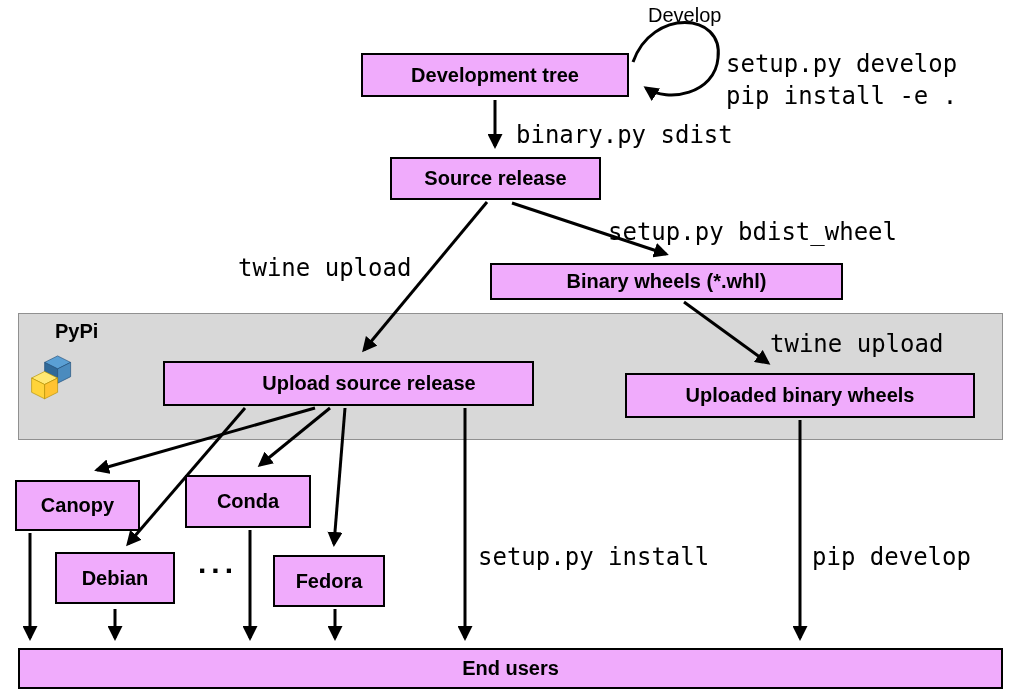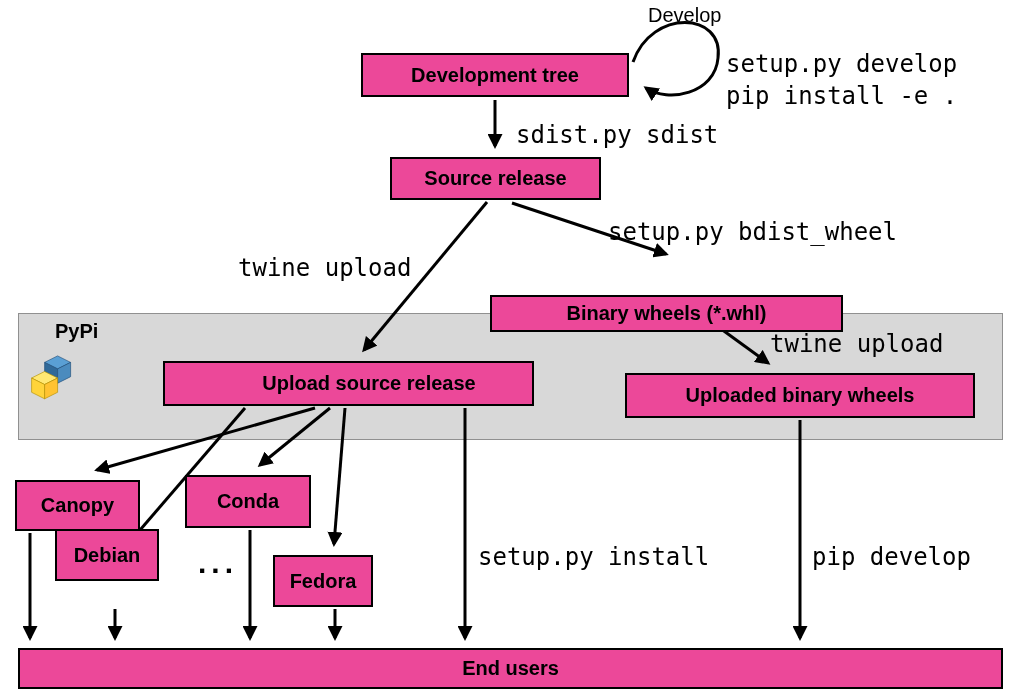--- a/index.html
+++ b/index.html
@@ -20,21 +20,21 @@
   }
   svg.arrows {
     position: absolute; left: 0; top: 0;
     width: 1009px; height: 698px;
     z-index: 2;
     pointer-events: none;
   }
   svg.arrows path, svg.arrows line { stroke: #000; stroke-width: 3; fill: none; }
   .node {
     position: absolute;
-    background: #ec4899;
+    background: #f0abfc;
     border: 2px solid #000;
     display: flex; align-items: center; justify-content: center;
     font-weight: bold; font-size: 20px;
     z-index: 3;
     text-align: center;
   }
   .lbl { position: absolute; z-index: 3; white-space: pre; }
   .mono { font-family: "DejaVu Sans Mono", "Liberation Mono", monospace; font-size: 24px; }
   .sans { font-family: "Liberation Sans", sans-serif; font-size: 20px; }
   .bold { font-weight: bold; margin-left: 25px; }
@@ -78,42 +78,42 @@
   <line x1="30" y1="533" x2="30" y2="638" marker-end="url(#ah)"></line>
   <line x1="115" y1="609" x2="115" y2="638" marker-end="url(#ah)"></line>
   <line x1="250" y1="530" x2="250" y2="638" marker-end="url(#ah)"></line>
   <line x1="335" y1="609" x2="335" y2="638" marker-end="url(#ah)"></line>
 </svg>
 
 <div class="node" style="left:361px; top:53px; width:268px; height:44px;">Development tree</div>
 
 <div class="node" style="left:390px; top:157px; width:211px; height:43px;">Source release</div>
 
-<div class="node" style="left:490px; top:263px; width:353px; height:37px;margin-top:32px;">Binary wheels (*.whl)</div>
+<div class="node" style="left:490px; top:263px; width:353px; height:37px;">Binary wheels (*.whl)</div>
 
 <div class="node" style="left:163px; top:361px; width:371px; height:45px;padding-left:41px;">Upload source release</div>
 
 <div class="node" style="left:625px; top:373px; width:350px; height:45px;">Uploaded binary wheels</div>
 
 <div class="node" style="left:15px; top:480px; width:125px; height:51px;">Canopy</div>
 
 <div class="node" style="left:185px; top:475px; width:126px; height:53px;">Conda</div>
 
-<div class="node" style="left:55px; top:529px; width:104px; height:52px;">Debian</div>
+<div class="node" style="left:55px; top:552px; width:120px; height:52px;">Debian</div>
 
-<div class="node" style="left:273px; top:555px; width:100px; height:52px;">Fedora</div>
+<div class="node" style="left:273px; top:555px; width:112px; height:52px;">Fedora</div>
 
 <div class="node" style="left:18px; top:648px; width:985px; height:41px;">End users</div>
 
 <div class="lbl sans" style="left:648px; top:4px;">Develop</div>
 
 <div class="lbl mono" style="left:726px; top:50px;">setup.py develop</div>
 <div class="lbl mono" style="left:726px; top:82px;">pip install -e .</div>
 
-<div class="lbl mono" style="left:516px; top:121px;">sdist.py sdist</div>
+<div class="lbl mono" style="left:516px; top:121px;">binary.py sdist</div>
 
 <div class="lbl mono" style="left:238px; top:254px;">twine upload</div>
 
 <div class="lbl mono" style="left:608px; top:218px;">setup.py bdist_wheel</div>
 
 <div class="lbl mono" style="left:770px; top:330px;">twine upload</div>
 
 <div class="lbl mono" style="left:478px; top:543px;">setup.py install</div>
 
 <div class="lbl mono" style="left:812px; top:543px;">pip develop</div>

